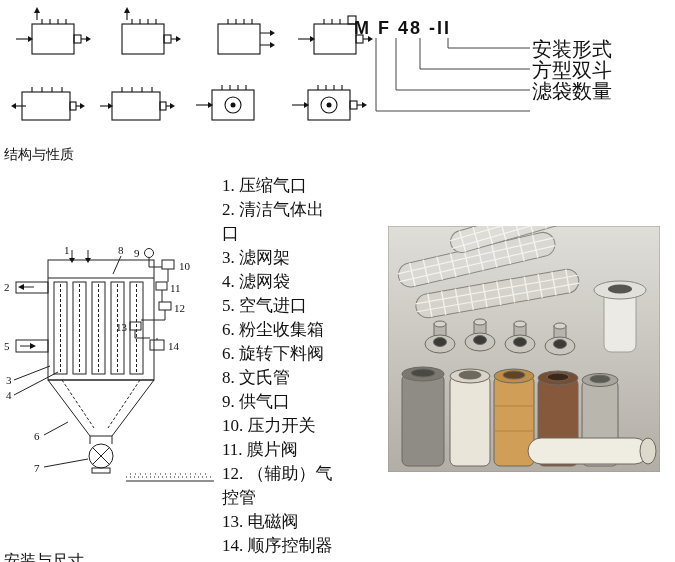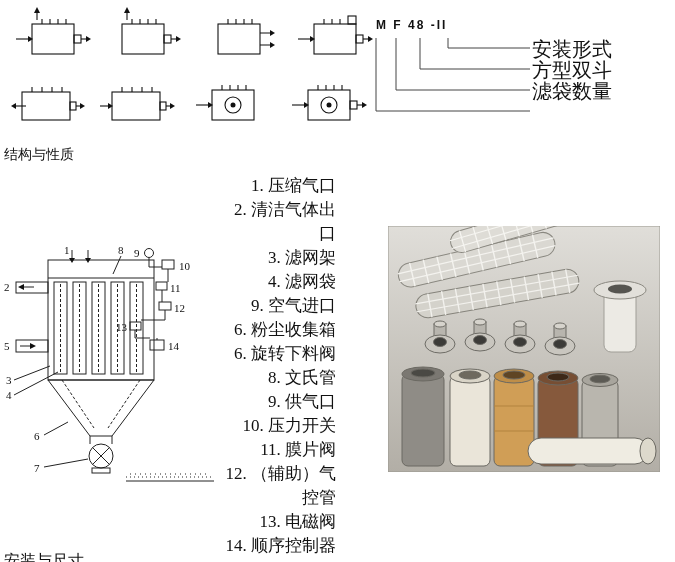--- a/index.html
+++ b/index.html
@@ -1,25 +1,25 @@
 <!DOCTYPE html>
 <html><head>
 <meta charset="utf-8">
 <style>
   html,body{margin:0;padding:0;background:#ffffff;}
   .page{position:relative;width:675px;height:562px;background:#fff;overflow:hidden;
         font-family:"Liberation Serif","DejaVu Serif",serif;color:#111;}
   .abs{position:absolute;}
   .cfg{position:absolute;width:80px;height:64px;}
-  .model-code{position:absolute;left:376px;top:18px;font-family:"Liberation Sans","DejaVu Sans",sans-serif;
-              font-weight:bold;font-size:12px;letter-spacing:2px;white-space:nowrap;}
+  .model-code{position:absolute;left:354px;top:18px;font-family:"Liberation Sans","DejaVu Sans",sans-serif;
+              font-weight:bold;font-size:18px;letter-spacing:2px;white-space:nowrap;}
   .code-labels{position:absolute;left:532px;top:39px;font-size:20px;line-height:21px;white-space:nowrap;}
   .section-heading{position:absolute;left:4px;top:146px;font-size:14px;}
   .parts-list{position:absolute;left:222px;top:174px;width:114px;font-size:17px;line-height:24px;
-              list-style:none;margin:0;padding:0;text-align:right;}
+              list-style:none;margin:0;padding:0;}
   .parts-list li{margin:0;padding:0;}
   .footer-partial{position:absolute;left:4px;top:551px;font-size:16px;white-space:nowrap;}
   svg{display:block;}
   .ln{stroke:#111;stroke-width:1.1;fill:none;}
   .fl{fill:#111;stroke:none;}
   .callout{font-size:11px;fill:#111;font-family:"Liberation Serif","DejaVu Serif",serif;}
 </style>
 </head>
 <body>
 
@@ -219,21 +219,21 @@
     <text class="callout" x="172" y="72">12</text>
     <text class="callout" x="114" y="91">13</text>
     <text class="callout" x="166" y="110">14</text>
   </svg>
 
   <ul class="parts-list">
     <li>1. 压缩气口</li>
     <li>2. 清洁气体出口</li>
     <li>3. 滤网架</li>
     <li>4. 滤网袋</li>
-    <li>9. 空气进口</li>
+    <li>5. 空气进口</li>
     <li>6. 粉尘收集箱</li>
     <li>6. 旋转下料阀</li>
     <li>8. 文氏管</li>
     <li>9. 供气口</li>
     <li>10. 压力开关</li>
     <li>11. 膜片阀</li>
     <li>12. （辅助）气控管</li>
     <li>13. 电磁阀</li>
     <li>14. 顺序控制器</li>
   </ul>

